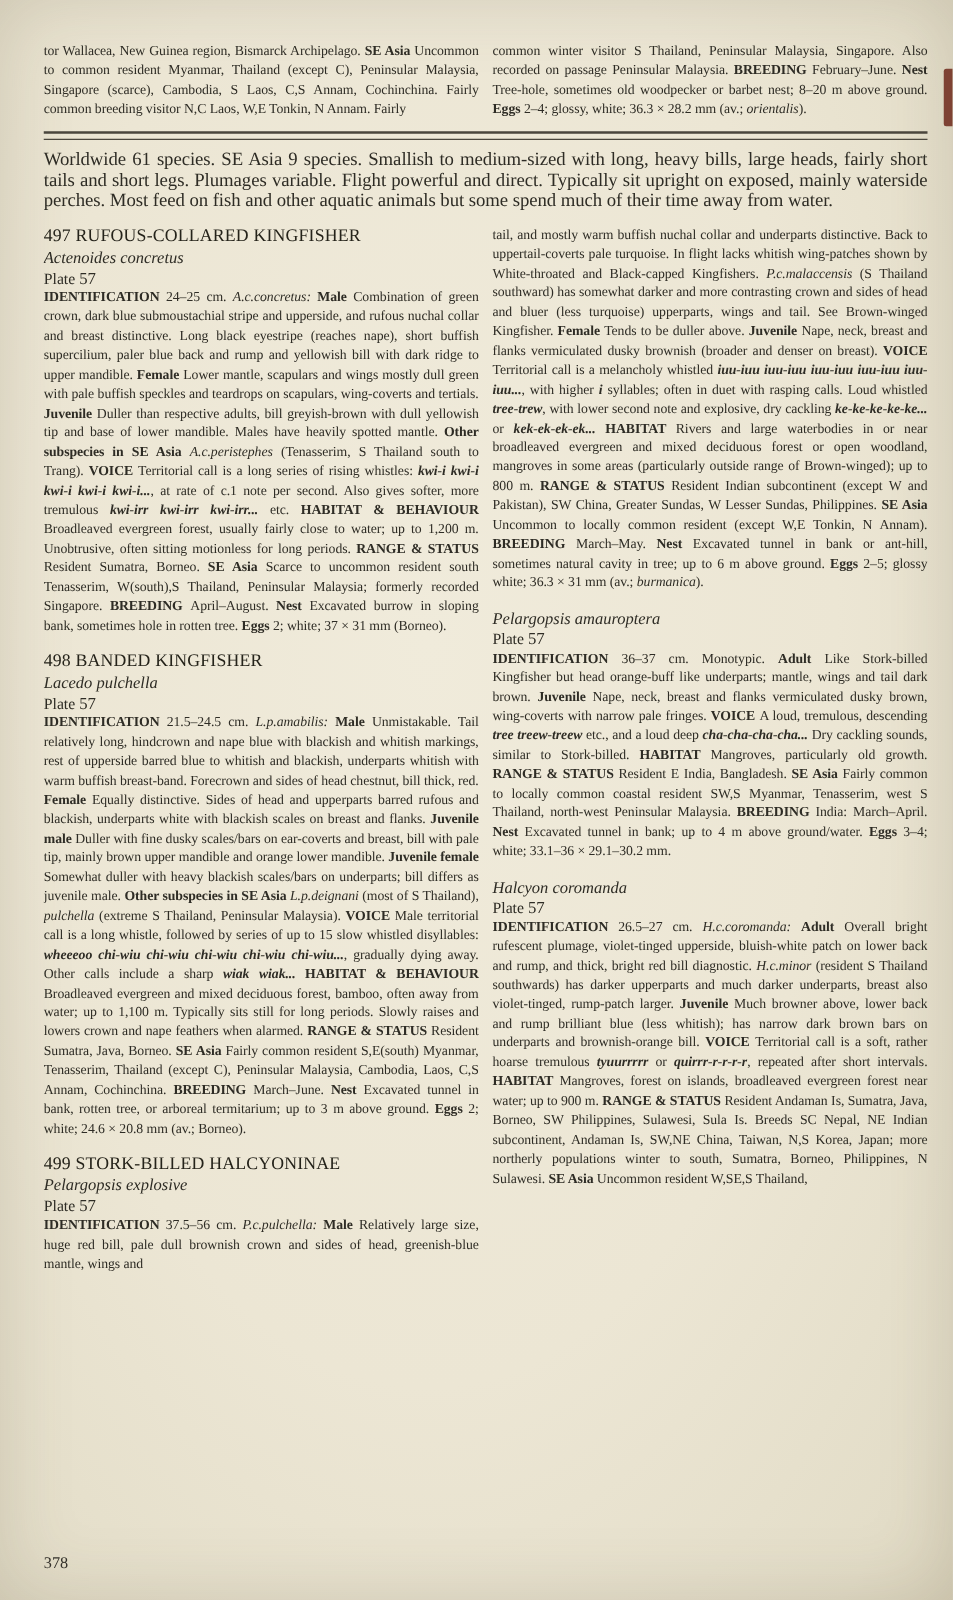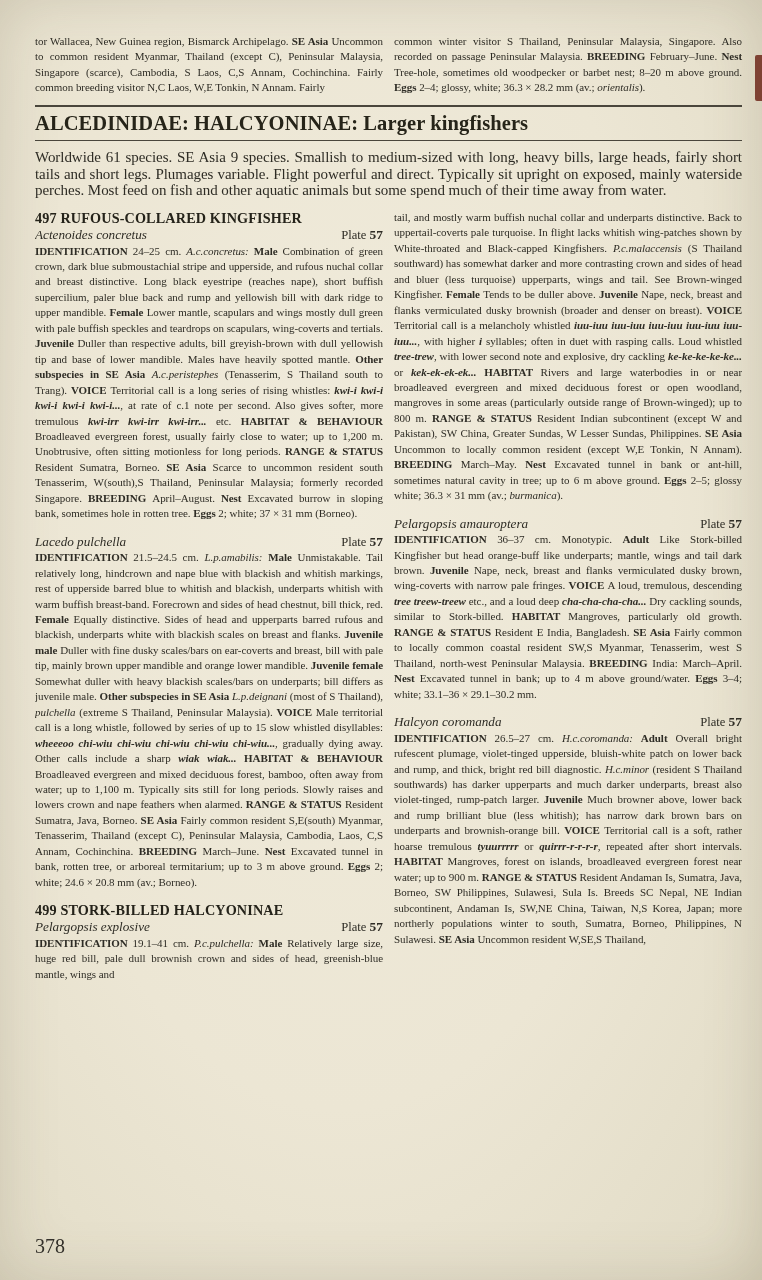--- a/index.html
+++ b/index.html
@@ -54,40 +54,41 @@
   .species-columns{
     margin-top:12px;
     height:1006px;
     overflow:hidden;
   }
   .species{margin-top:12px;}
   .species:first-child{margin-top:0;}
   .species-heading{
     margin:0;
     font-size:14.2px;
-    font-weight:bold;
+    font-weight:normal;
     line-height:17px;
     letter-spacing:0.15px;
     color:#25231a;
   }
   .sci-line{
     display:flex;
     justify-content:space-between;
     align-items:baseline;
     font-size:13.2px;
     line-height:16.5px;
+    flex-direction:column;
   }
   .sci-name{font-style:italic;}
   .plate-ref{font-size:12.6px;}
-  .plate-num{font-weight:bold;font-size:13.4px;}
+  .plate-num{font-weight:normal;font-size:13.4px;}
   .page-number{
     position:absolute;
     left:35px;
     bottom:22px;
-    font-size:20px;
+    font-size:13px;
     color:#33302a;
   }
   .edge-artifact{
     position:absolute;
     right:0; top:55px;
     width:7px; height:46px;
     border-radius:2px 0 0 2px;
   }
 </style>
 </head>
@@ -102,53 +103,53 @@
       <div class="col">
         <p class="body-text"><span>tor Wallacea, New Guinea region, Bismarck Archipelago. </span><span class="r-b">SE Asia </span><span>Uncommon to common resident Myanmar, Thailand (except C), Peninsular Malaysia, Singapore (scarce), Cambodia, S Laos, C,S Annam, Cochinchina. Fairly common breeding visitor N,C Laos, W,E Tonkin, N Annam. Fairly</span></p>
       </div>
       <div class="col">
         <p class="body-text"><span>common winter visitor S Thailand, Peninsular Malaysia, Singapore. Also recorded on passage Peninsular Malaysia. </span><span class="r-b">BREEDING </span><span>February–June. </span><span class="r-b">Nest </span><span>Tree-hole, sometimes old woodpecker or barbet nest; 8–20 m above ground. </span><span class="r-b">Eggs </span><span>2–4; glossy, white; 36.3 × 28.2 mm (av.; </span><span class="r-i">orientalis</span><span>).</span></p>
       </div>
     </div>
 
     <div class="family-header">
       <div class="rule rule-top"></div>
-      <h2 class="family-title">ALCEDINIDAE: HALCYONINAE: Larger kingfishers</h2>
       <div class="rule rule-bottom"></div>
     </div>
     <p class="intro body-text">Worldwide 61 species. SE Asia 9 species. Smallish to medium-sized with long, heavy bills, large heads, fairly short tails and short legs. Plumages variable. Flight powerful and direct. Typically sit upright on exposed, mainly waterside perches. Most feed on fish and other aquatic animals but some spend much of their time away from water.</p>
 
     <div class="twocol species-columns">
 
       <div class="col">
 
         <div class="species">
           <h3 class="species-heading"><span>497</span> <span>RUFOUS-COLLARED KINGFISHER</span></h3>
           <div class="sci-line">
             <span class="sci-name">Actenoides concretus</span>
             <span class="plate-ref"><span>Plate</span> <span class="plate-num">57</span></span>
           </div>
           <p class="body-text"><span class="r-b">IDENTIFICATION </span><span>24–25 cm. </span><span class="r-i">A.c.concretus: </span><span class="r-b">Male </span><span>Combination of green crown, dark blue submoustachial stripe and upperside, and rufous nuchal collar and breast distinctive. Long black eyestripe (reaches nape), short buffish supercilium, paler blue back and rump and yellowish bill with dark ridge to upper mandible. </span><span class="r-b">Female </span><span>Lower mantle, scapulars and wings mostly dull green with pale buffish speckles and teardrops on scapulars, wing-coverts and tertials. </span><span class="r-b">Juvenile </span><span>Duller than respective adults, bill greyish-brown with dull yellowish tip and base of lower mandible. Males have heavily spotted mantle. </span><span class="r-b">Other subspecies in SE Asia </span><span class="r-i">A.c.peristephes </span><span>(Tenasserim, S Thailand south to Trang). </span><span class="r-b">VOICE </span><span>Territorial call is a long series of rising whistles: </span><span class="r-bi">kwi-i kwi-i kwi-i kwi-i kwi-i...</span><span>, at rate of c.1 note per second. Also gives softer, more tremulous </span><span class="r-bi">kwi-irr kwi-irr kwi-irr... </span><span>etc. </span><span class="r-b">HABITAT &amp; BEHAVIOUR </span><span>Broadleaved evergreen forest, usually fairly close to water; up to 1,200 m. Unobtrusive, often sitting motionless for long periods. </span><span class="r-b">RANGE &amp; STATUS </span><span>Resident Sumatra, Borneo. </span><span class="r-b">SE Asia </span><span>Scarce to uncommon resident south Tenasserim, W(south),S Thailand, Peninsular Malaysia; formerly recorded Singapore. </span><span class="r-b">BREEDING </span><span>April–August. </span><span class="r-b">Nest </span><span>Excavated burrow in sloping bank, sometimes hole in rotten tree. </span><span class="r-b">Eggs </span><span>2; white; 37 × 31 mm (Borneo).</span></p>
         </div>
 
         <div class="species">
+          <h3 class="species-heading"><span>498</span> <span>BANDED KINGFISHER</span></h3>
           <div class="sci-line">
             <span class="sci-name">Lacedo pulchella</span>
             <span class="plate-ref"><span>Plate</span> <span class="plate-num">57</span></span>
           </div>
           <p class="body-text"><span class="r-b">IDENTIFICATION </span><span>21.5–24.5 cm. </span><span class="r-i">L.p.amabilis: </span><span class="r-b">Male </span><span>Unmistakable. Tail relatively long, hindcrown and nape blue with blackish and whitish markings, rest of upperside barred blue to whitish and blackish, underparts whitish with warm buffish breast-band. Forecrown and sides of head chestnut, bill thick, red. </span><span class="r-b">Female </span><span>Equally distinctive. Sides of head and upperparts barred rufous and blackish, underparts white with blackish scales on breast and flanks. </span><span class="r-b">Juvenile male </span><span>Duller with fine dusky scales/bars on ear-coverts and breast, bill with pale tip, mainly brown upper mandible and orange lower mandible. </span><span class="r-b">Juvenile female </span><span>Somewhat duller with heavy blackish scales/bars on underparts; bill differs as juvenile male. </span><span class="r-b">Other subspecies in SE Asia </span><span class="r-i">L.p.deignani </span><span>(most of S Thailand), </span><span class="r-i">pulchella </span><span>(extreme S Thailand, Peninsular Malaysia). </span><span class="r-b">VOICE </span><span>Male territorial call is a long whistle, followed by series of up to 15 slow whistled disyllables: </span><span class="r-bi">wheeeoo chi-wiu chi-wiu chi-wiu chi-wiu chi-wiu...</span><span>, gradually dying away. Other calls include a sharp </span><span class="r-bi">wiak wiak... </span><span class="r-b">HABITAT &amp; BEHAVIOUR </span><span>Broadleaved evergreen and mixed deciduous forest, bamboo, often away from water; up to 1,100 m. Typically sits still for long periods. Slowly raises and lowers crown and nape feathers when alarmed. </span><span class="r-b">RANGE &amp; STATUS </span><span>Resident Sumatra, Java, Borneo. </span><span class="r-b">SE Asia </span><span>Fairly common resident S,E(south) Myanmar, Tenasserim, Thailand (except C), Peninsular Malaysia, Cambodia, Laos, C,S Annam, Cochinchina. </span><span class="r-b">BREEDING </span><span>March–June. </span><span class="r-b">Nest </span><span>Excavated tunnel in bank, rotten tree, or arboreal termitarium; up to 3 m above ground. </span><span class="r-b">Eggs </span><span>2; white; 24.6 × 20.8 mm (av.; Borneo).</span></p>
         </div>
 
         <div class="species">
           <h3 class="species-heading"><span>499</span> <span>STORK-BILLED HALCYONINAE</span></h3>
           <div class="sci-line">
             <span class="sci-name">Pelargopsis explosive</span>
             <span class="plate-ref"><span>Plate</span> <span class="plate-num">57</span></span>
           </div>
-          <p class="body-text"><span class="r-b">IDENTIFICATION </span><span>19.1–41 cm. </span><span class="r-i">P.c.pulchella: </span><span class="r-b">Male </span><span>Relatively large size, huge red bill, pale dull brownish crown and sides of head, greenish-blue mantle, wings and</span></p>
+          <p class="body-text"><span class="r-b">IDENTIFICATION </span><span>37.5–56 cm. </span><span class="r-i">P.c.pulchella: </span><span class="r-b">Male </span><span>Relatively large size, huge red bill, pale dull brownish crown and sides of head, greenish-blue mantle, wings and</span></p>
         </div>
 
       </div>
 
       <div class="col">
 
         <p class="body-text"><span>tail, and mostly warm buffish nuchal collar and underparts distinctive. Back to uppertail-coverts pale turquoise. In flight lacks whitish wing-patches shown by White-throated and Black-capped Kingfishers. </span><span class="r-i">P.c.malaccensis </span><span>(S Thailand southward) has somewhat darker and more contrasting crown and sides of head and bluer (less turquoise) upperparts, wings and tail. See Brown-winged Kingfisher. </span><span class="r-b">Female </span><span>Tends to be duller above. </span><span class="r-b">Juvenile </span><span>Nape, neck, breast and flanks vermiculated dusky brownish (broader and denser on breast). </span><span class="r-b">VOICE </span><span>Territorial call is a melancholy whistled </span><span class="r-bi">iuu-iuu iuu-iuu iuu-iuu iuu-iuu iuu-iuu...</span><span>, with higher </span><span class="r-bi">i </span><span>syllables; often in duet with rasping calls. Loud whistled </span><span class="r-bi">tree-trew</span><span>, with lower second note and explosive, dry cackling </span><span class="r-bi">ke-ke-ke-ke-ke... </span><span>or </span><span class="r-bi">kek-ek-ek-ek... </span><span class="r-b">HABITAT </span><span>Rivers and large waterbodies in or near broadleaved evergreen and mixed deciduous forest or open woodland, mangroves in some areas (particularly outside range of Brown-winged); up to 800 m. </span><span class="r-b">RANGE &amp; STATUS </span><span>Resident Indian subcontinent (except W and Pakistan), SW China, Greater Sundas, W Lesser Sundas, Philippines. </span><span class="r-b">SE Asia </span><span>Uncommon to locally common resident (except W,E Tonkin, N Annam). </span><span class="r-b">BREEDING </span><span>March–May. </span><span class="r-b">Nest </span><span>Excavated tunnel in bank or ant-hill, sometimes natural cavity in tree; up to 6 m above ground. </span><span class="r-b">Eggs </span><span>2–5; glossy white; 36.3 × 31 mm (av.; </span><span class="r-i">burmanica</span><span>).</span></p>
 
         <div class="species">
           <div class="sci-line">

